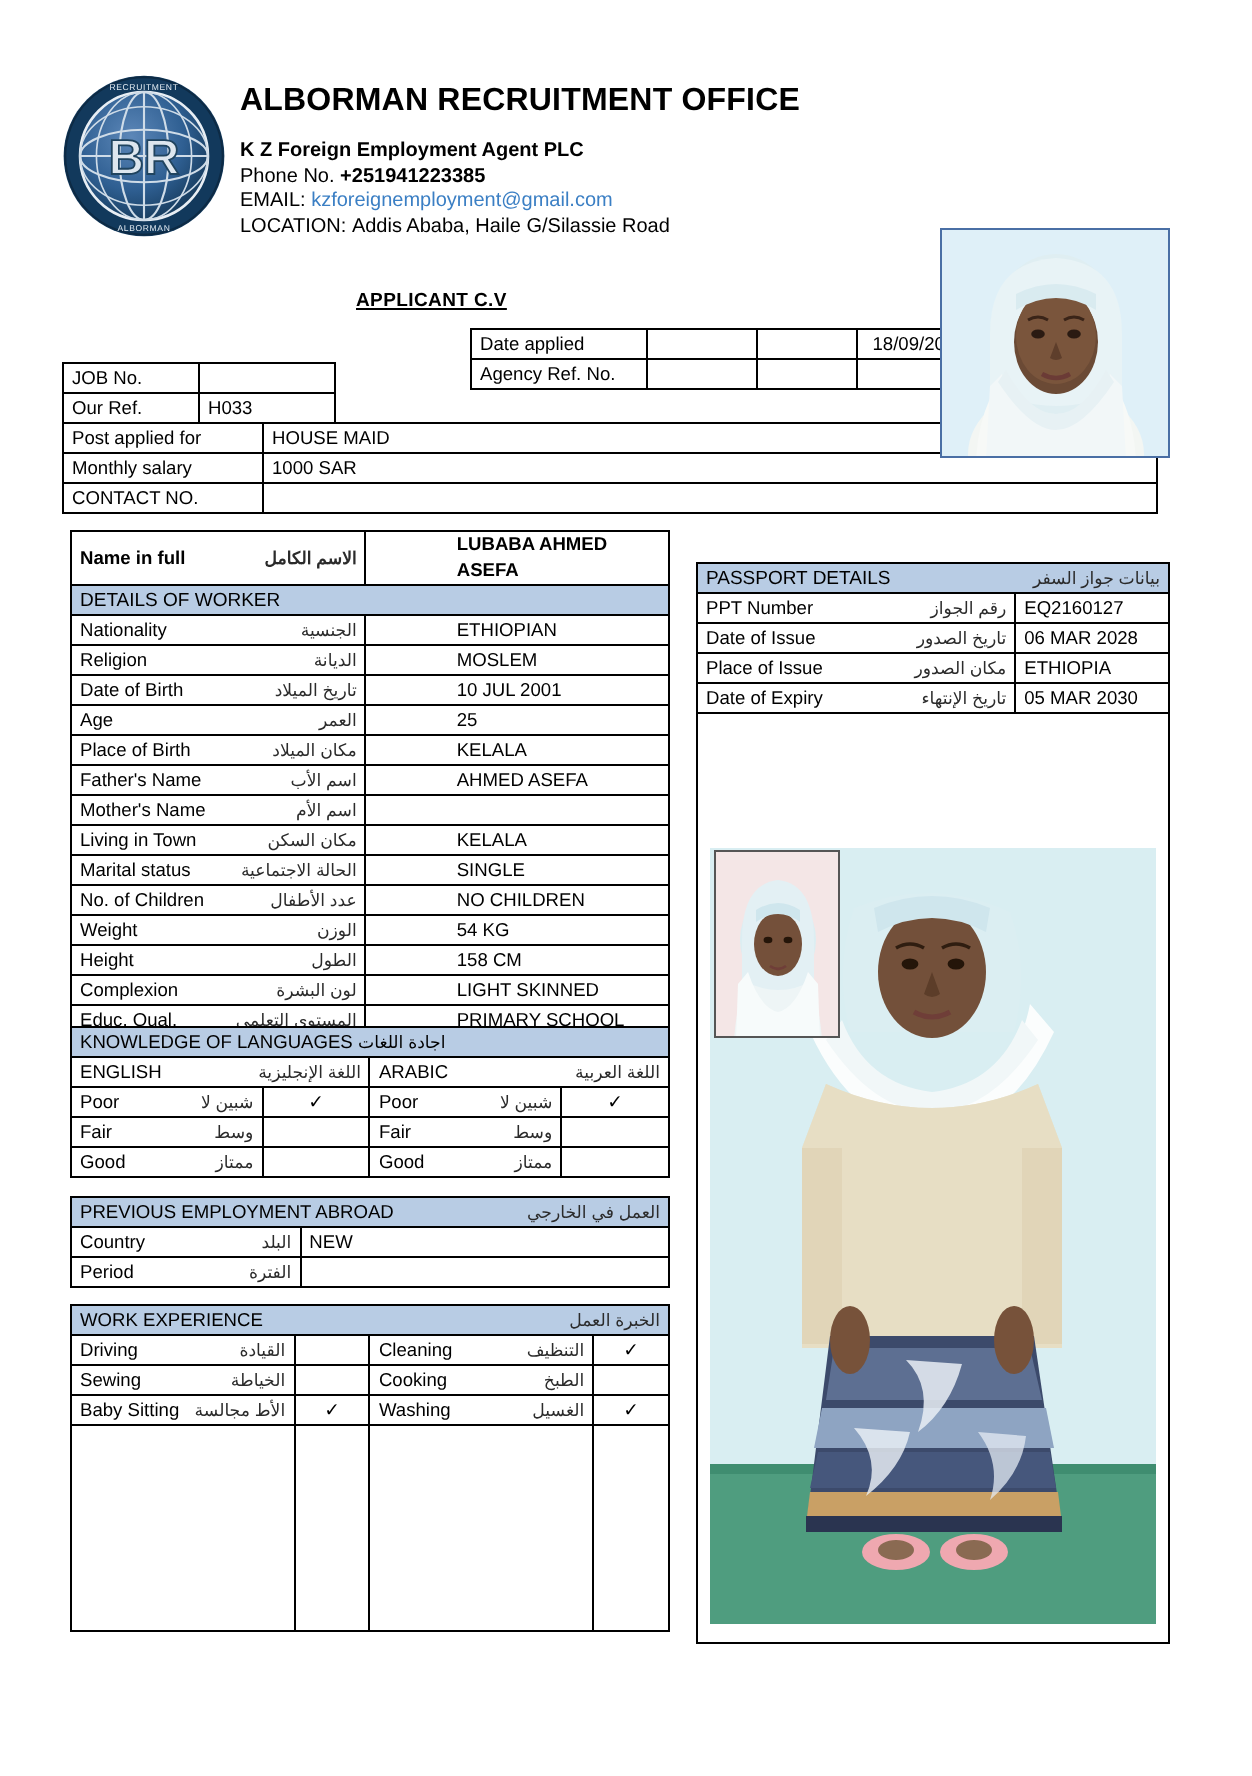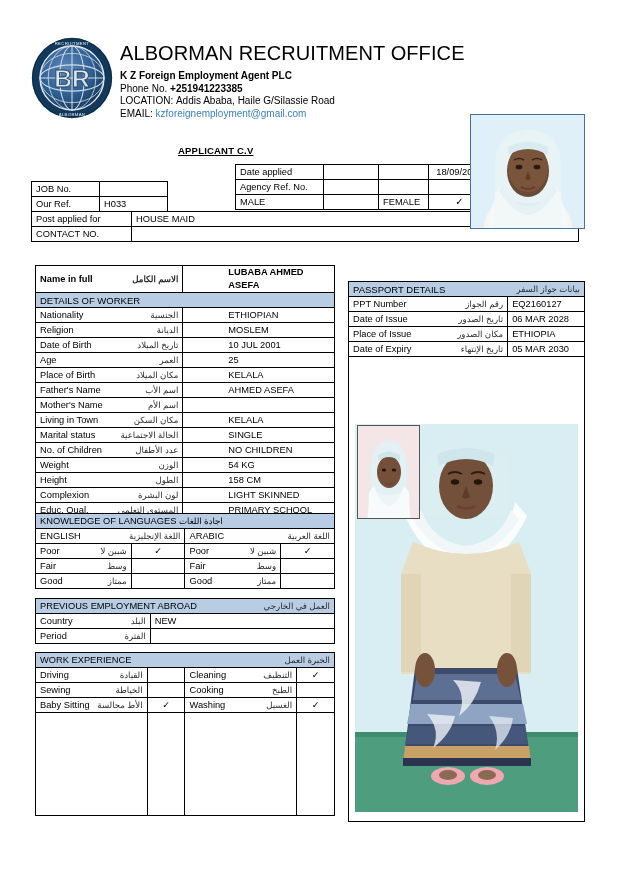--- a/index.html
+++ b/index.html
@@ -16,21 +16,21 @@
   }
   .page { position: relative; width: 626px; height: 888px; background:#fff; }
 
   
   .header { position:absolute; left:0; top:0; width:626px; height:130px; }
   .logo-wrap { position:absolute; left:31px; top:37px; width:82px; height:82px; }
   .logo-svg { display:block; width:82px; height:82px; }
 
   .org-title {
     position:absolute; left:120px; top:42px;
-    font-size:20px; font-weight:normal; letter-spacing:0.1px;
+    font-size:16px; font-weight:bold; letter-spacing:0.1px;
     color:#000; white-space:nowrap;
   }
   .org-sub { position:absolute; left:120px; top:70px; width:400px; }
   .org-sub .line { font-size:10px; font-weight:bold; line-height:12.6px; color:#000; white-space:nowrap; }
   .org-sub .line .lbl { font-weight:normal; }
   .email-val { color:#3b7fc4; font-weight:normal; }
   .loc-val { font-weight:normal; }
 
   
   .cv-title {
@@ -161,52 +161,46 @@
 
     <div class="org-sub">
       <div class="line">
         <span>K Z Foreign Employment Agent PLC</span>
       </div>
       <div class="line">
         <span class="lbl">Phone No.</span>
         <span>+251941223385</span>
       </div>
       <div class="line">
+        <span class="lbl">EMAIL:</span>
+        <span class="email-val">kzforeignemployment@gmail.com</span>
+      </div>
+      <div class="line">
         <span class="lbl">LOCATION:</span>
         <span class="loc-val">Addis Ababa, Haile G/Silassie Road</span>
-      </div>
-      <div class="line">
-        <span class="lbl">EMAIL:</span>
-        <span class="email-val">kzforeignemployment@gmail.com</span>
       </div>
     </div>
   </div>
 
   <div class="cv-title">APPLICANT C.V</div>
 
   <table class="tbl t-dateapplied">
     <tbody>
         <tr>
       <td class="c1">Date applied</td>
       <td class="c2"></td>
       <td class="c3"></td>
       <td class="c4">18/09/2025</td>
     </tr>
     <tr>
       <td class="c1">Agency Ref. No.</td>
       <td class="c2"></td>
       <td class="c3"></td>
       <td class="c4"></td>
     </tr>
-    <tr>
-      <td class="c1">MALE</td>
-      <td class="c2 check"></td>
-      <td class="c3">FEMALE</td>
-      <td class="c4 check">✓</td>
-    </tr>
   </tbody>
     </table>
 
   <table class="tbl t-jobno">
     <tbody>
         <tr>
       <td class="a1">JOB No.</td>
       <td class="a2"></td>
     </tr>
     <tr>
@@ -214,20 +208,24 @@
       <td class="a2">H033</td>
     </tr>
   </tbody>
     </table>
 
   <table class="tbl t-post">
     <tbody>
         <tr>
       <td class="p1">Post applied for</td>
       <td class="p2">HOUSE MAID</td>
+    </tr>
+    <tr>
+      <td class="p1">Monthly salary</td>
+      <td class="p2">1000 SAR</td>
     </tr>
     <tr>
       <td class="p1">CONTACT NO.</td>
       <td class="p2"></td>
     </tr>
   </tbody>
     </table>
 
   <div class="photo-top">
     <svg viewBox="0 0 115 115" width="115" height="115">

